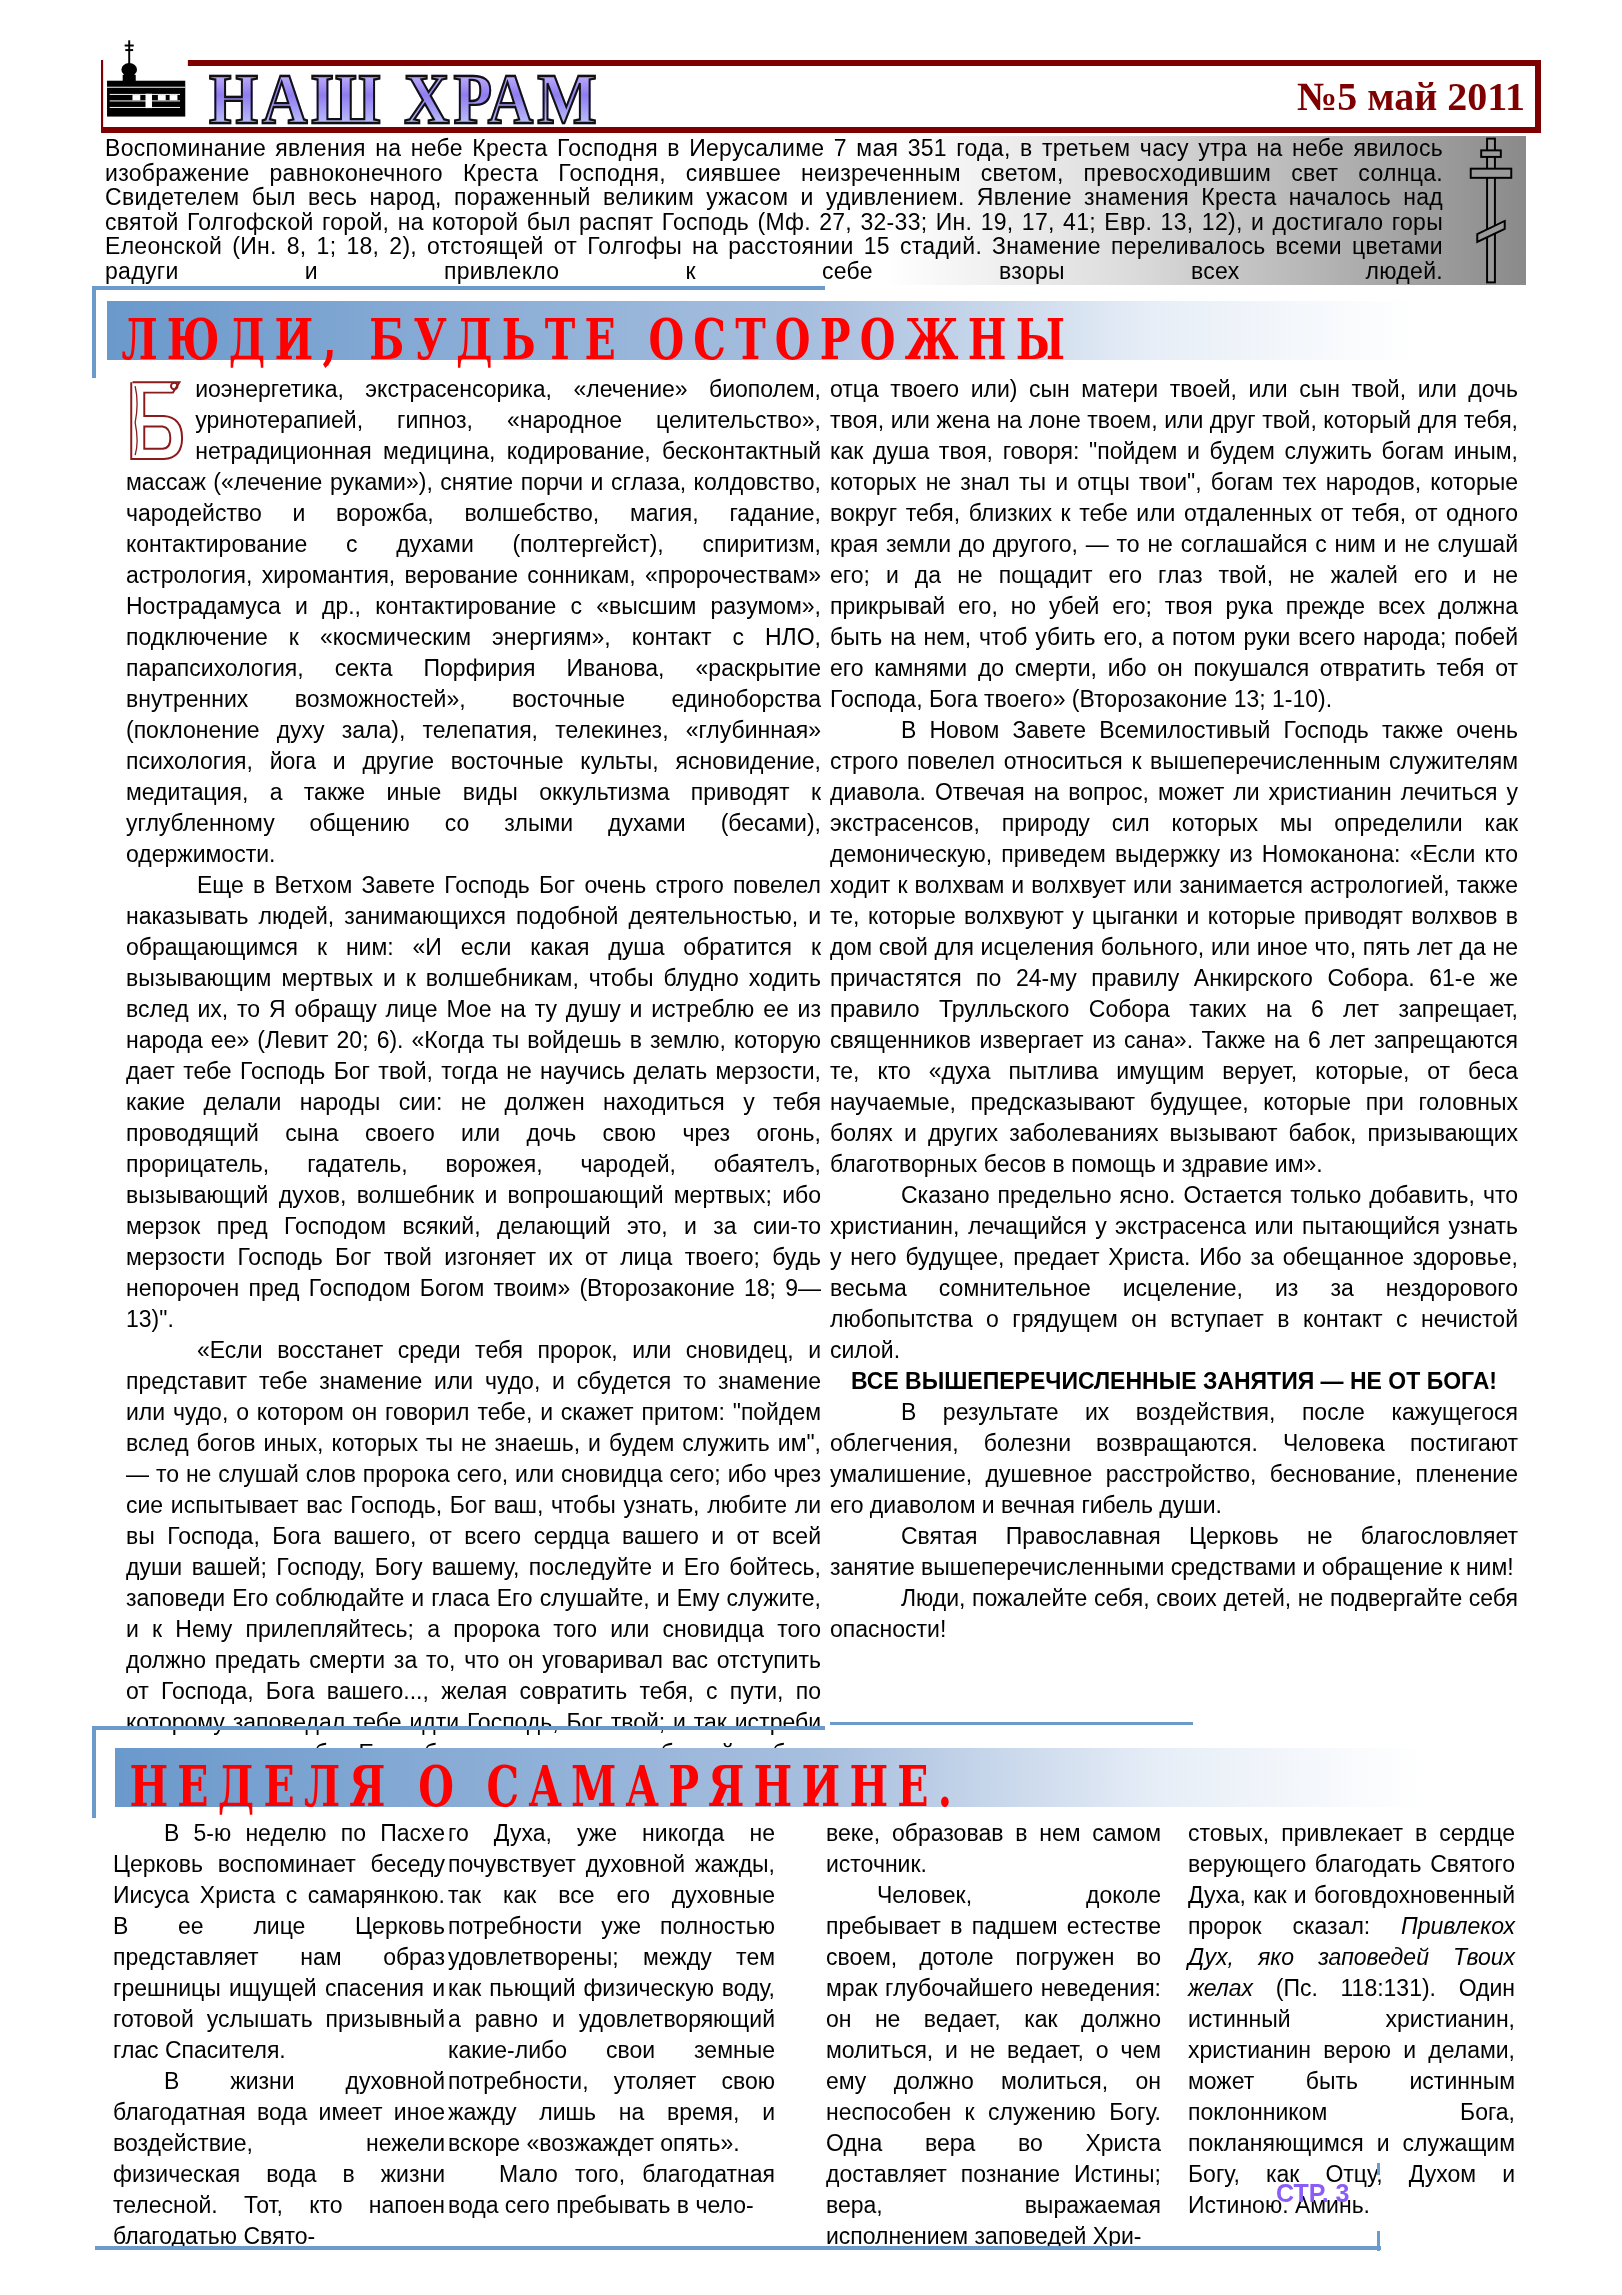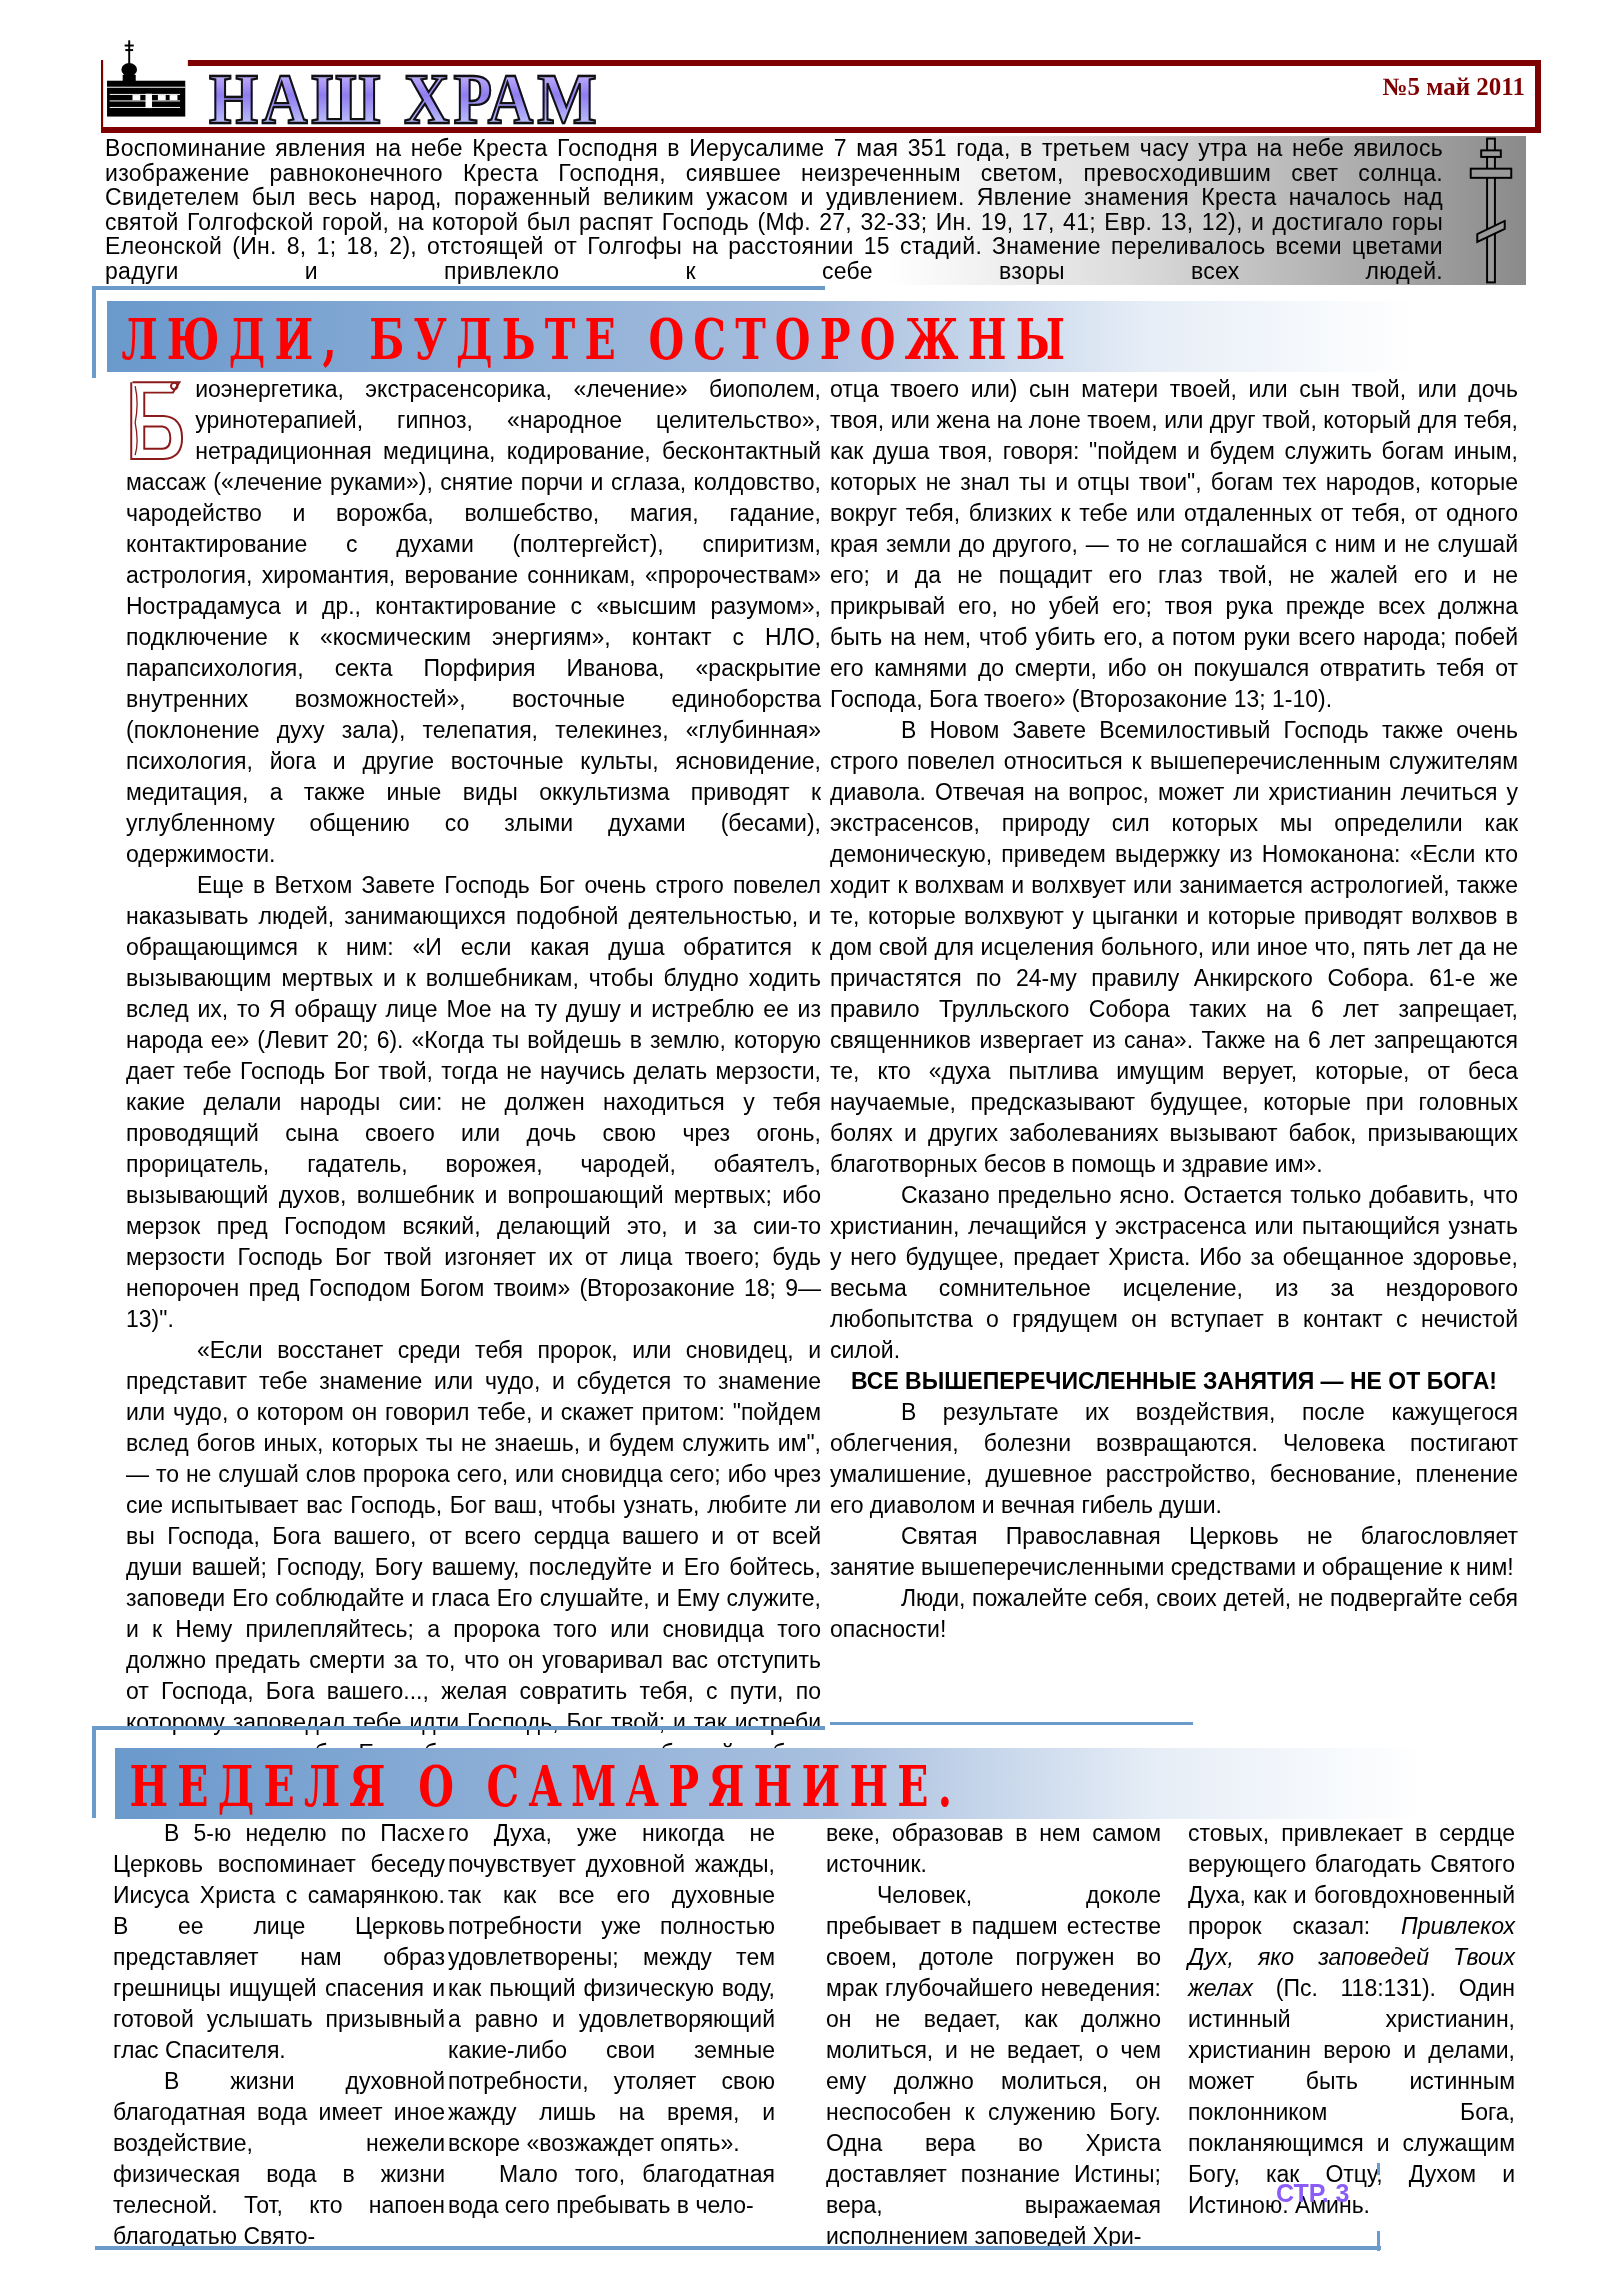--- a/index.html
+++ b/index.html
@@ -4,29 +4,29 @@
 <style>
   html,body{margin:0;padding:0;background:#fff;}
   body{width:1623px;height:2295px;position:relative;overflow:hidden;font-family:"Liberation Sans","DejaVu Sans",sans-serif;color:#000;}
   .abs{position:absolute;}
   
   #masthead{left:101px;top:60px;width:1428px;height:61px;border:6.5px solid #7f0000;}
   #church{left:103px;top:39px;width:85px;height:88px;}
   #title{left:209px;top:64px;height:60px;font-family:"Liberation Serif","DejaVu Serif",serif;font-size:63px;font-weight:bold;letter-spacing:3.9px;line-height:60px;
     color:#b7b9f7;-webkit-text-stroke:2px #111;transform:scaleY(1.15);transform-origin:top left;
     background:linear-gradient(180deg,#d9c8ff 0%,#8f7cf0 45%,#c8d4ff 100%);-webkit-background-clip:text;background-clip:text;-webkit-text-fill-color:transparent;}
-  #issue{right:98px;top:73px;font-family:"Liberation Serif","DejaVu Serif",serif;font-size:25px;color:#7f0000;font-weight:bold;}
+  #issue{right:98px;top:73px;font-family:"Liberation Serif","DejaVu Serif",serif;font-size:40px;color:#7f0000;font-weight:bold;}
   
   #intro{left:105px;top:136px;width:1421px;height:149px;background:linear-gradient(90deg,#fff 0%,#fff 55%,#dcdcdc 72%,#8a8a8a 100%);text-decoration:underline;}
   #intro-text{left:0;top:0;width:1338px;font-size:23px;line-height:24.5px;text-align:justify;text-align-last:justify;letter-spacing:0.3px;}
   #cross{right:11.8px;top:0;width:46px;height:149px;}
   
   .frame-top{height:3.9px;background:#6b9bcb;}
   .frame-left{width:3.9px;background:#6b9bcb;}
-  .banner{height:71px;background:linear-gradient(90deg,#6a99cc 0%,#a9c0df 55%,#e7eef7 80%,#fff 100%);}
+  .banner{height:59px;background:linear-gradient(90deg,#6a99cc 0%,#a9c0df 55%,#e7eef7 80%,#fff 100%);}
   .banner-title{left:14.4px;top:6.5px;font-family:"DejaVu Serif","Liberation Serif",serif;font-size:41px;font-weight:bold;color:#ff0000;letter-spacing:9.2px;transform:scaleY(1.35);transform-origin:top left;}
   
   .col{font-size:23px;line-height:31px;text-align:justify;}
   .col p{margin:0;text-indent:0;}
   .col p.ind{text-indent:71px;}
   .col p.bold{font-weight:bold;text-align:center;text-indent:0;}
   #dropcap{float:left;width:60px;height:86px;margin:2.6px 9.2px 0 0;}
   .bcol{font-size:23px;line-height:31px;text-align:justify;}
   .bcol p{margin:0;}
   .bcol p.ind{text-indent:51px;}

